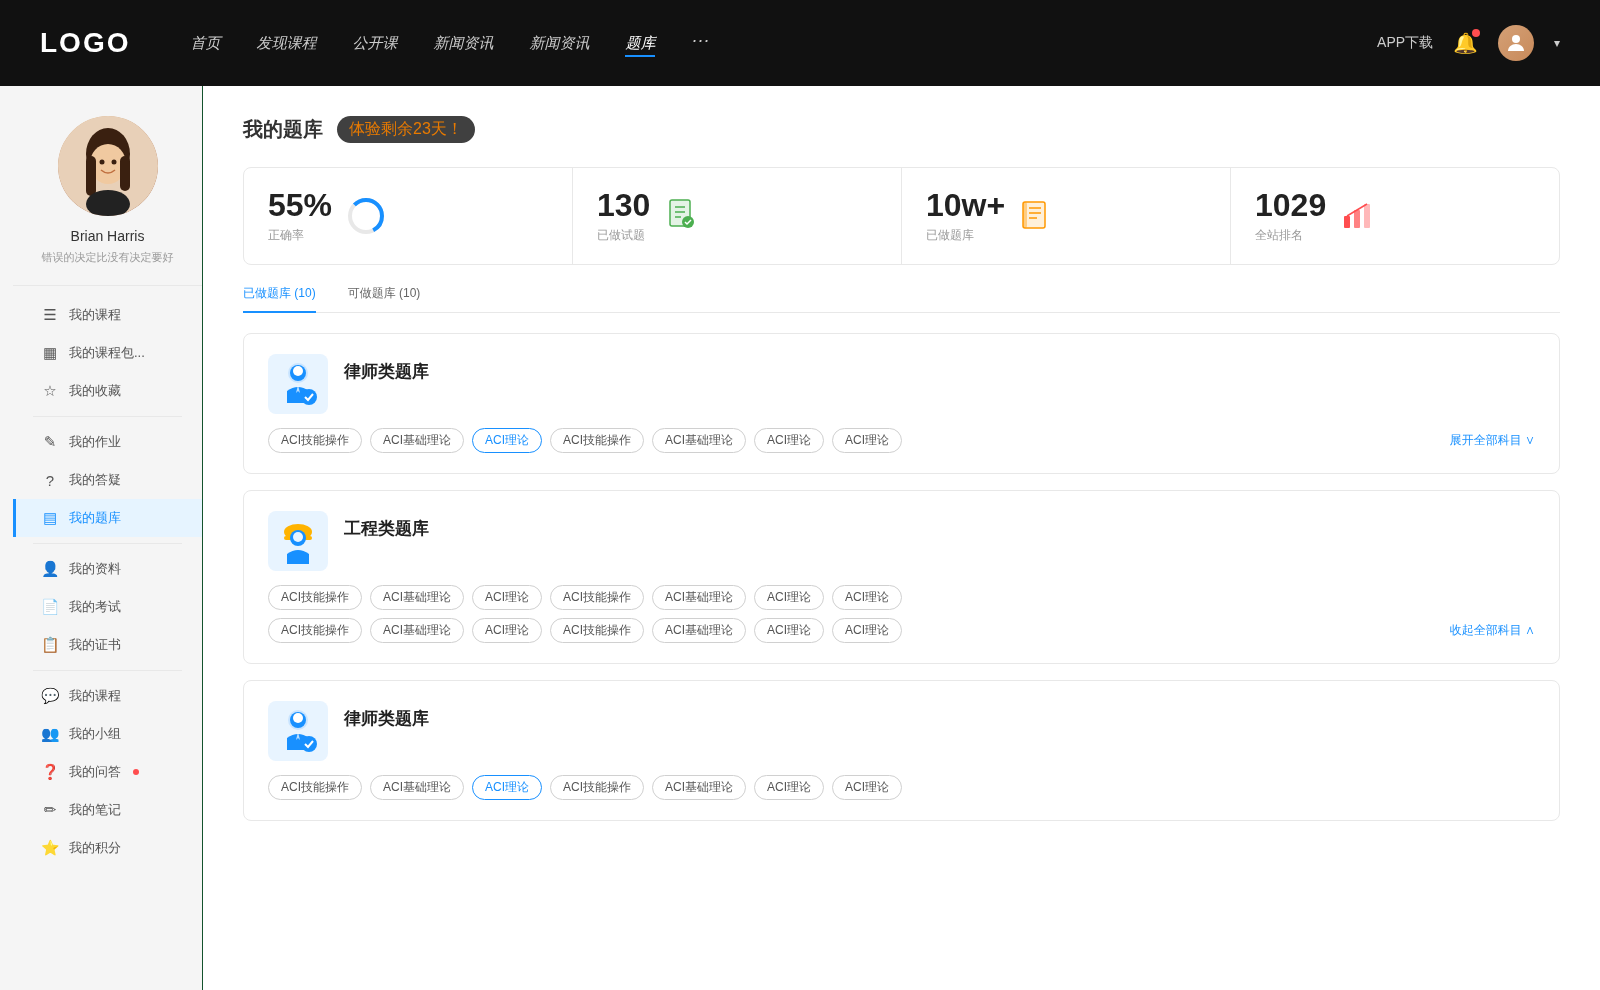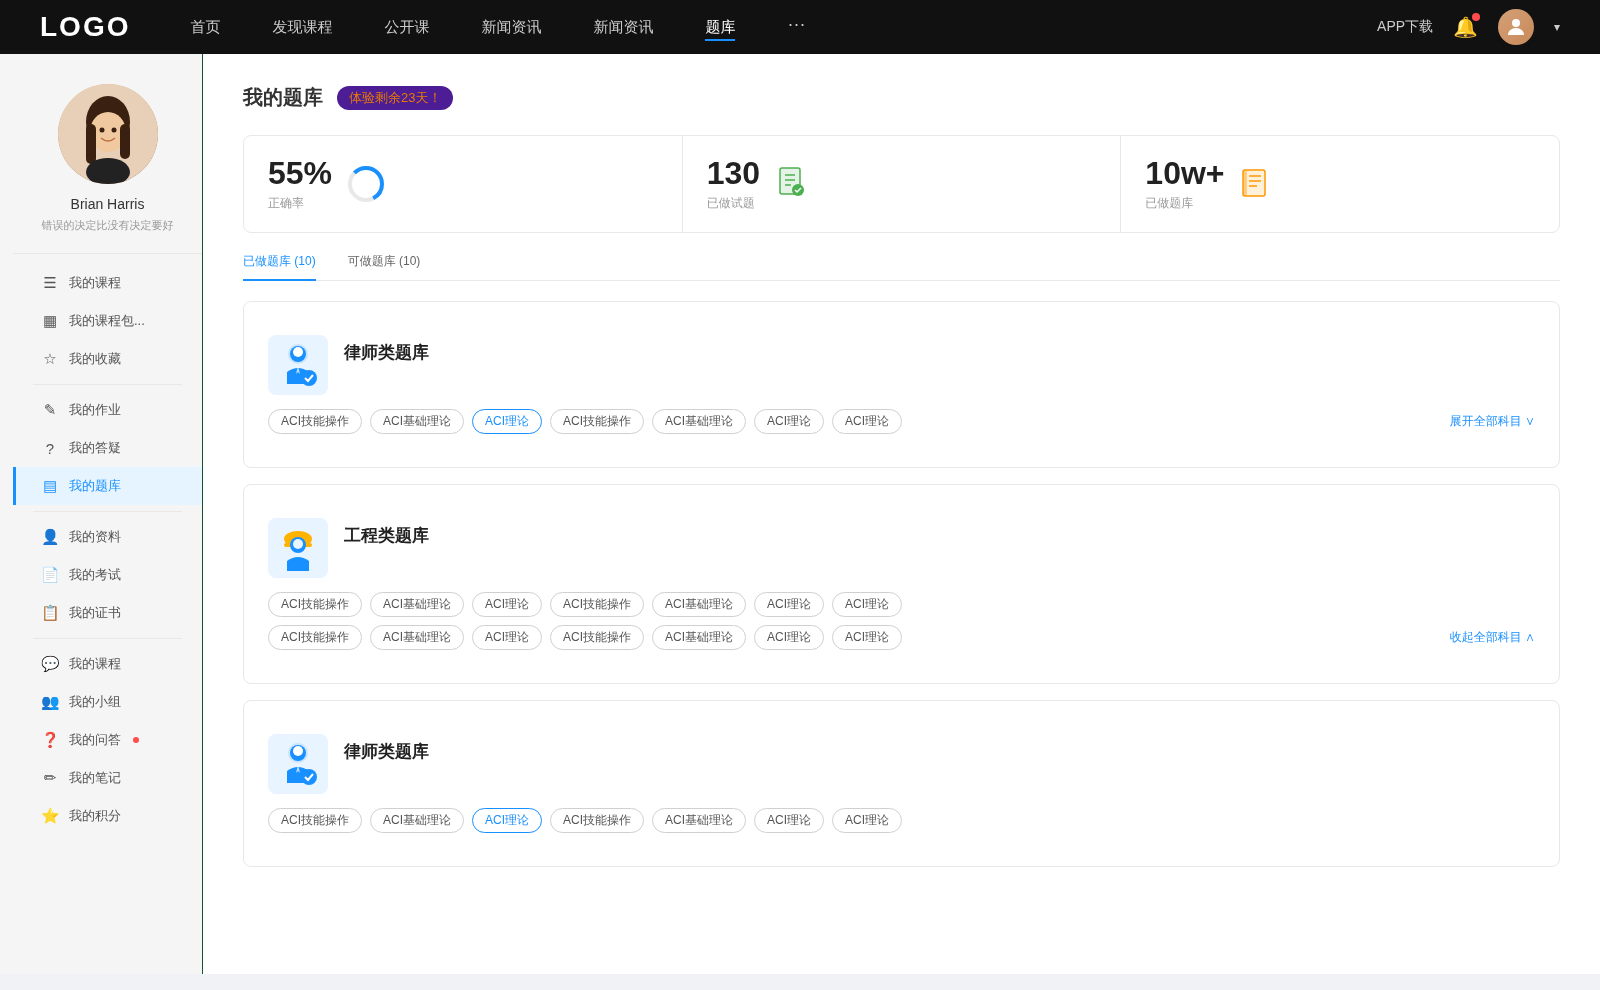--- a/index.html
+++ b/index.html
@@ -1,37 +1,38 @@
 <!DOCTYPE html>
 <html><head>
   <meta charset="utf-8">
   <style>
     * { box-sizing: border-box; margin: 0; padding: 0; }
     body { font-family: -apple-system, BlinkMacSystemFont, 'PingFang SC', 'Microsoft YaHei', sans-serif; background: #f0f2f5; min-height: 990px; }
 
     
     .navbar {
       background: #111;
-      height: 54px;
+      height: 86px;
       display: flex;
       align-items: center;
       padding: 0 40px;
       gap: 0;
     }
     .navbar-logo {
       color: #fff;
       font-size: 28px;
       font-weight: 900;
       letter-spacing: 2px;
       margin-right: 60px;
     }
     .navbar-links {
       display: flex;
-      gap: 52px;
+      gap: 36px;
       flex: 1;
+      font-style: italic;
     }
     .navbar-link {
       color: #ccc;
       font-size: 15px;
       cursor: pointer;
       padding: 4px 0;
       position: relative;
     }
     .navbar-link.active {
       color: #fff;
@@ -203,24 +204,24 @@
       align-items: center;
       gap: 14px;
       margin-bottom: 24px;
     }
     .page-title {
       font-size: 20px;
       font-weight: 600;
       color: #333;
     }
     .trial-badge {
-      background: #4c1d95;
+      background: #404040;
       color: #e87a00;
       border-radius: 20px;
-      font-size: 13px;
+      font-size: 16px;
       padding: 3px 12px;
     }
 
     
     .stats-row {
       display: flex;
       gap: 0;
       margin-bottom: 12px;
       border: 1px solid #e8e8e8;
       border-radius: 8px;
@@ -280,21 +281,21 @@
       left: 0;
       right: 0;
       height: 2px;
       background: #1890ff;
     }
 
     
     .qbank-card {
       border: 1px solid #e8e8e8;
       border-radius: 8px;
-      padding: 33px 24px;
+      padding: 20px 24px;
       margin-bottom: 16px;
     }
     .qbank-header {
       display: flex;
       align-items: flex-start;
       gap: 16px;
       margin-bottom: 14px;
     }
     .qbank-icon-wrap {
       width: 60px;
@@ -522,20 +523,34 @@
             <rect x="4" y="6" width="22" height="26" rx="2" fill="#ff9800" opacity="0.15"></rect>
             <rect x="4" y="6" width="22" height="26" rx="2" fill="none" stroke="#ff9800" stroke-width="1.5"></rect>
             <rect x="4" y="6" width="4" height="26" rx="2" fill="#ff9800" opacity="0.4"></rect>
             <line x1="10" y1="12" x2="22" y2="12" stroke="#ff9800" stroke-width="1.5"></line>
             <line x1="10" y1="17" x2="22" y2="17" stroke="#ff9800" stroke-width="1.5"></line>
             <line x1="10" y1="22" x2="18" y2="22" stroke="#ff9800" stroke-width="1.5"></line>
           </svg>
         </div>
       </div>
 
+      <div class="stat-item">
+        <div class="stat-text">
+          <div class="stat-number">1029</div>
+          <div class="stat-label">全站排名</div>
+        </div>
+        <div class="stat-icon">
+          <svg width="36" height="36" viewBox="0 0 36 36">
+            <rect x="4" y="20" width="6" height="12" rx="1" fill="#ff4d4f"></rect>
+            <rect x="14" y="14" width="6" height="18" rx="1" fill="#ff4d4f" opacity="0.7"></rect>
+            <rect x="24" y="8" width="6" height="24" rx="1" fill="#ff4d4f" opacity="0.4"></rect>
+            <polyline points="7,20 17,14 27,8" stroke="#ff4d4f" stroke-width="1.5" fill="none"></polyline>
+          </svg>
+        </div>
+      </div>
     </div>
 
     <div class="tabs-row">
       <div class="tab active">已做题库 (10)</div>
       <div class="tab">可做题库 (10)</div>
     </div>
 
     <div class="qbank-card">
       <div class="qbank-header">
         <div class="qbank-icon-wrap">

